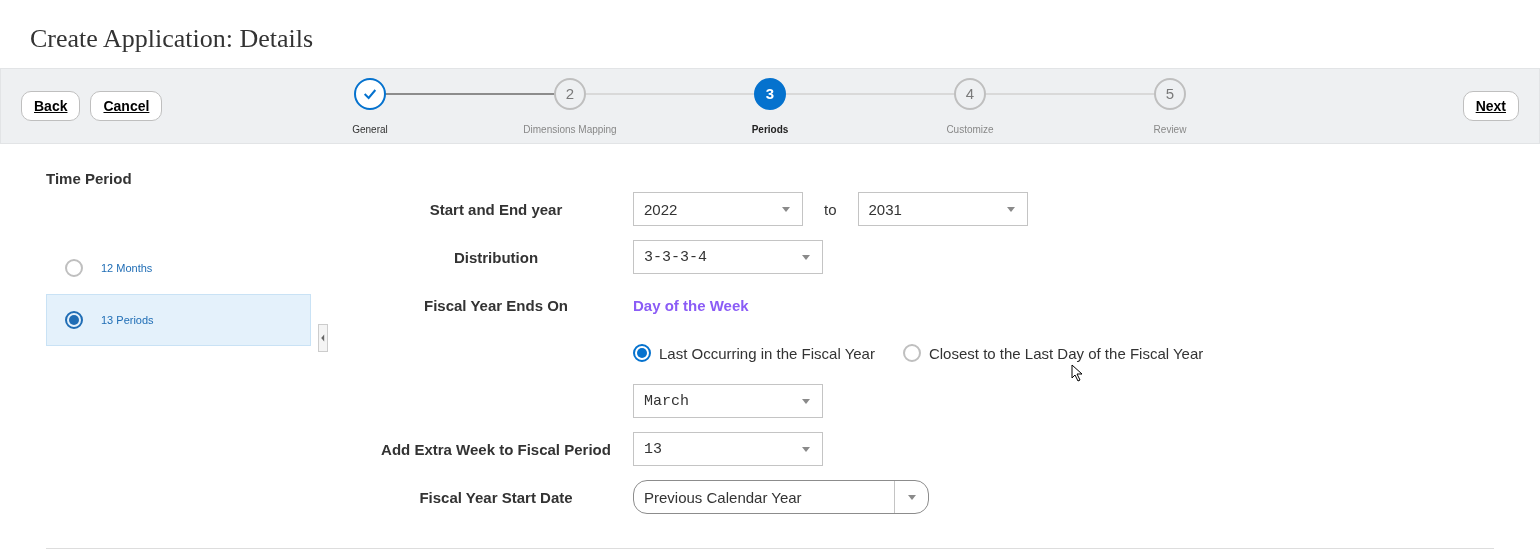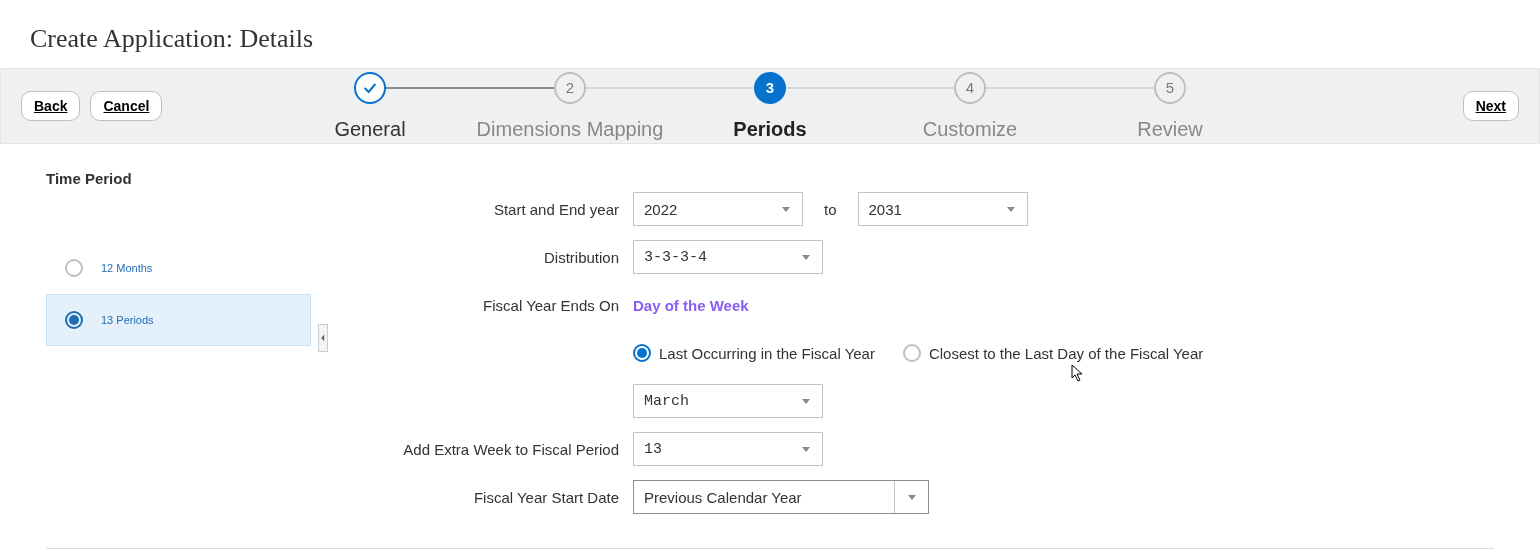--- a/index.html
+++ b/index.html
@@ -91,21 +91,21 @@
     color: #fff;
     font-weight: 600;
   }
   .step-circle-pending {
     border: 2px solid #bfbfbf;
     color: #7a7a7a;
     background: #eef0f2;
   }
   .step-label {
     margin-top: 14px;
-    font-size: 20px;
+    font-size: 10px;
     color: #888;
   }
   .step-label-done { color: #333; }
   .step-label-active { color: #222; font-weight: 700; }
   .content {
     display: flex;
     padding: 20px 30px 10px 46px;
   }
   .section-title {
     font-weight: 700;
@@ -177,23 +177,23 @@
     padding-top: 28px;
   }
   .form-row {
     display: flex;
     align-items: center;
     margin-bottom: 14px;
     min-height: 34px;
   }
   .form-label {
     width: 260px;
-    text-align: right;
+    text-align: center;
     padding-right: 14px;
-    font-weight: 400;
+    font-weight: 700;
     color: #333;
     font-size: 15px;
   }
   .form-val-area {
     display: flex;
     align-items: center;
     gap: 21px;
     flex-wrap: wrap;
   }
   .to-text { font-size: 15px; color: #333; }
@@ -206,21 +206,21 @@
     font-size: 15px;
     color: #333;
     display: flex;
     align-items: center;
     position: relative;
     cursor: pointer;
     min-width: 170px;
   }
   .select-sm { min-width: 170px; }
   .select-md { min-width: 190px; font-family: Liberation Mono, monospace; }
-  .select-lg { min-width: 296px; }
+  .select-lg { min-width: 296px; border-radius: 14px; }
   .select-ro { background: #fff; }
   .chev {
     position: absolute;
     right: 10px;
     top: 50%;
     transform: translateY(-50%);
     width: 12px;
     height: 12px;
     pointer-events: none;
   }

